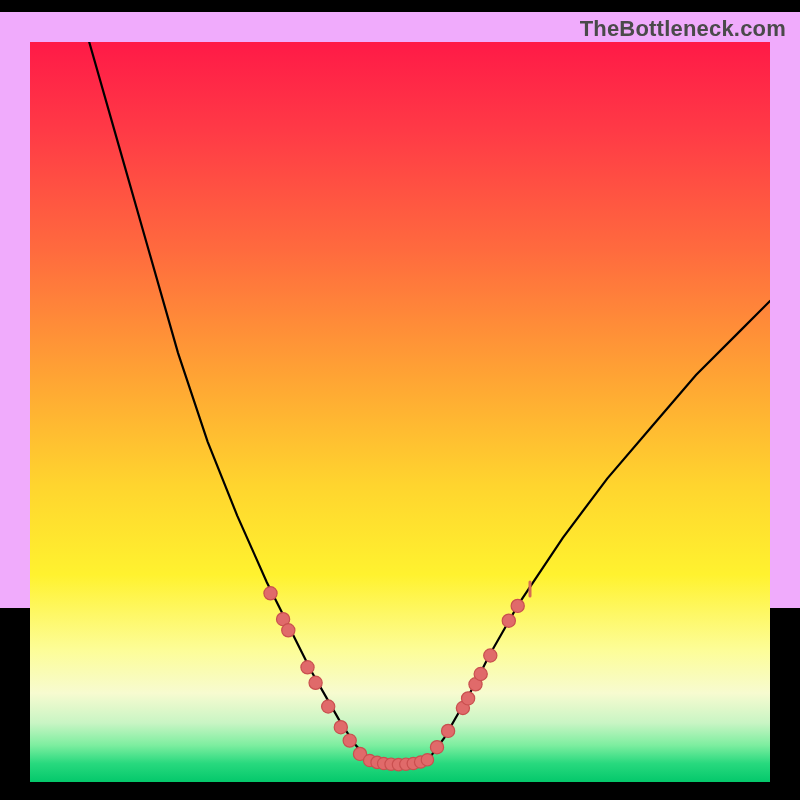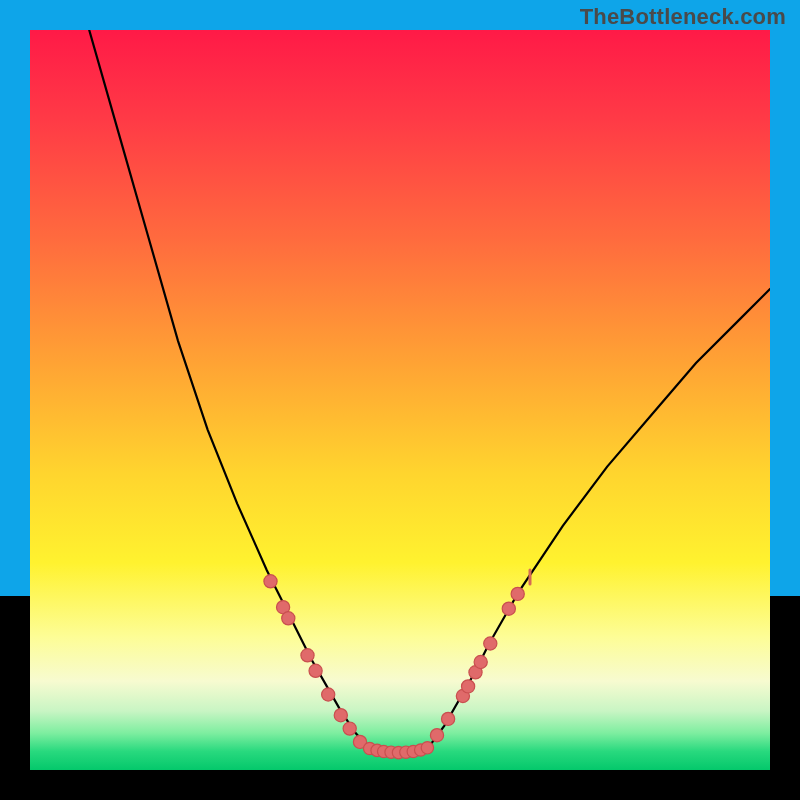--- a/index.html
+++ b/index.html
@@ -8,21 +8,22 @@
     width: 800px;
     height: 800px;
     background: #000;
     font-family: Arial, Helvetica, sans-serif;
     overflow: hidden;
   }
   .frame {
     position: relative;
     width: 800px;
     height: 596px;
-    background: #0ea5e9;
+    background: #f0abfc;
+    margin-top: 12px;
   }
   .watermark {
     position: absolute;
     top: 4px;
     right: 14px;
     font-size: 22px;
     font-weight: 600;
     color: #4a4a4a;
     letter-spacing: 0.2px;
     z-index: 5;

